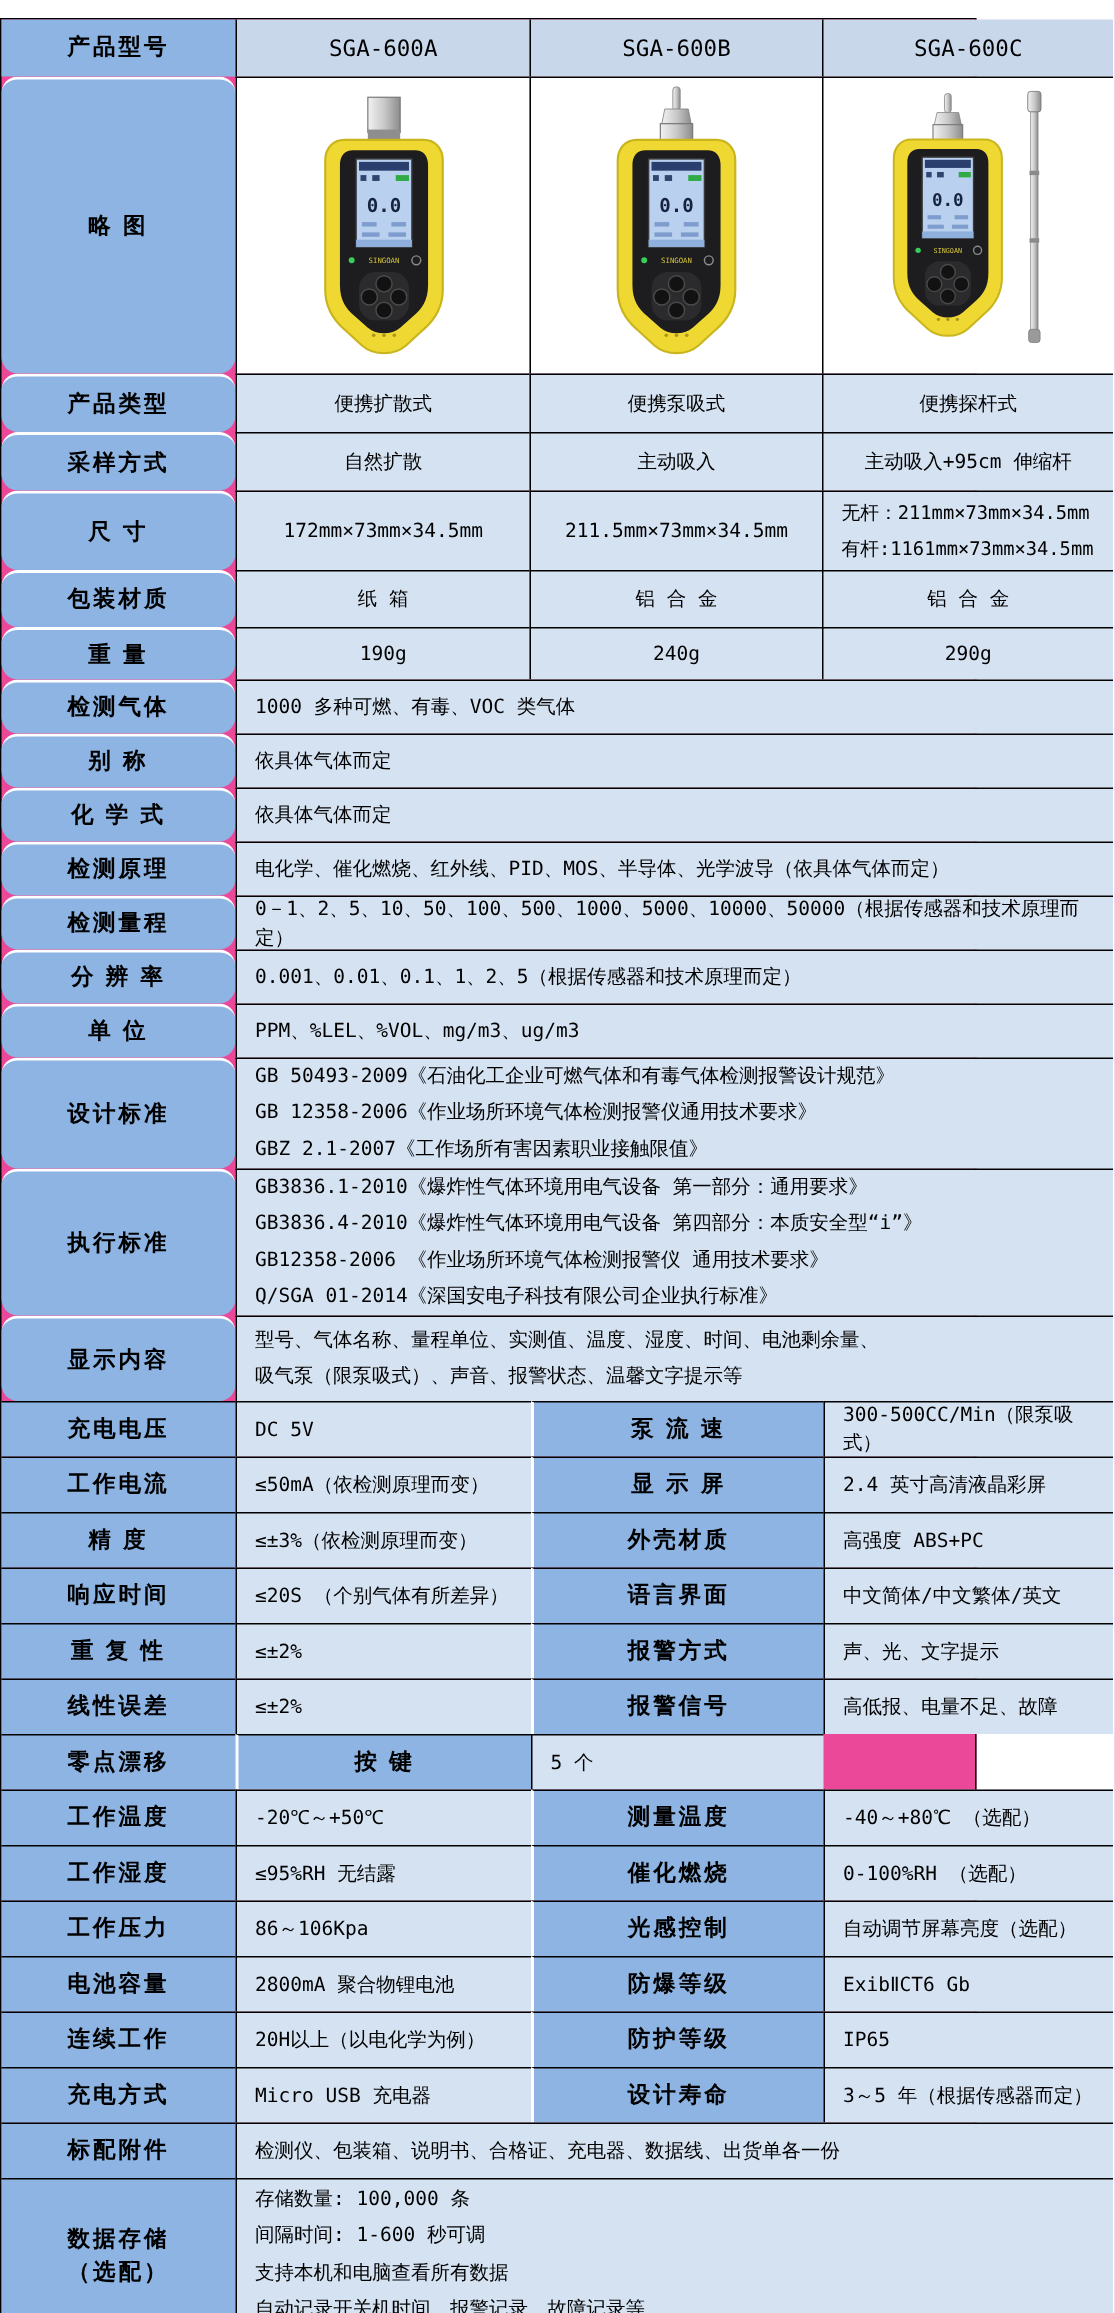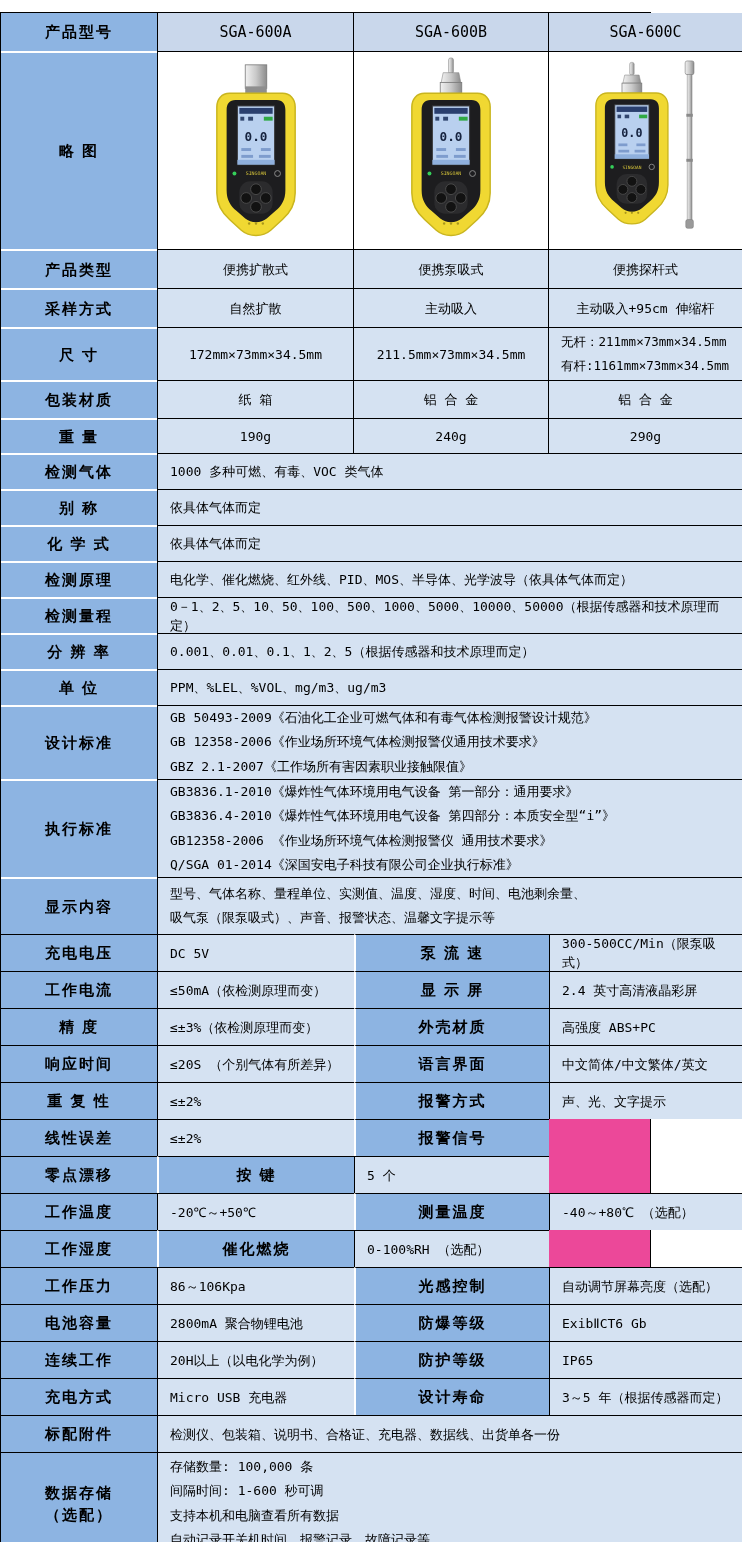--- a/index.html
+++ b/index.html
@@ -27,21 +27,21 @@
   .c-label{
     background:#8DB4E2;
     justify-content:center;
     font-weight:bold;
     font-size:15px;
     letter-spacing:2px;
     text-align:center;
     white-space:pre-line;
     line-height:22px;
   }
-  .wsep{border-top:2px solid #FFFFFF;}
+  .wsep{border-top:2px solid #FFFFFF;border-radius:11px;}
   .vwhite{border-left:2px solid #FFFFFF;}
   .c-model{
     background:#C9D7EB;
     justify-content:center;
     font-family:"DejaVu Sans Mono","Liberation Mono",monospace;
     font-size:15px;
   }
   .c-val{
     background:#D5E2F2;
     font-family:"DejaVu Sans Mono","Liberation Mono",monospace;
@@ -309,34 +309,36 @@
   <div class="row g4" style="height:37px">
     <div class="cell c-label">重 复 性</div>
     <div class="cell c-val left">≤±2%</div>
     <div class="cell c-label vwhite">报警方式</div>
     <div class="cell c-val left">声、光、文字提示</div>
   </div>
   <div class="row g4" style="height:37px">
     <div class="cell c-label">线性误差</div>
     <div class="cell c-val left">≤±2%</div>
     <div class="cell c-label vwhite">报警信号</div>
+    <div class="cell c-val left">高低报、电量不足、故障</div>
   </div>
   <div class="row g4" style="height:37px">
     <div class="cell c-label">零点漂移</div>
     <div class="cell c-label vwhite">按  键</div>
     <div class="cell c-val left">5 个</div>
   </div>
   <div class="row g4" style="height:37px">
     <div class="cell c-label">工作温度</div>
     <div class="cell c-val left">-20℃～+50℃</div>
     <div class="cell c-label vwhite">测量温度</div>
     <div class="cell c-val left">-40～+80℃ （选配）</div>
   </div>
   <div class="row g4" style="height:37px">
     <div class="cell c-label">工作湿度</div>
+    <div class="cell c-val left">≤95%RH 无结露</div>
     <div class="cell c-label vwhite">催化燃烧</div>
     <div class="cell c-val left">0-100%RH （选配）</div>
   </div>
   <div class="row g4" style="height:37px">
     <div class="cell c-label">工作压力</div>
     <div class="cell c-val left">86～106Kpa</div>
     <div class="cell c-label vwhite">光感控制</div>
     <div class="cell c-val left">自动调节屏幕亮度（选配）</div>
   </div>
   <div class="row g4" style="height:37px">

